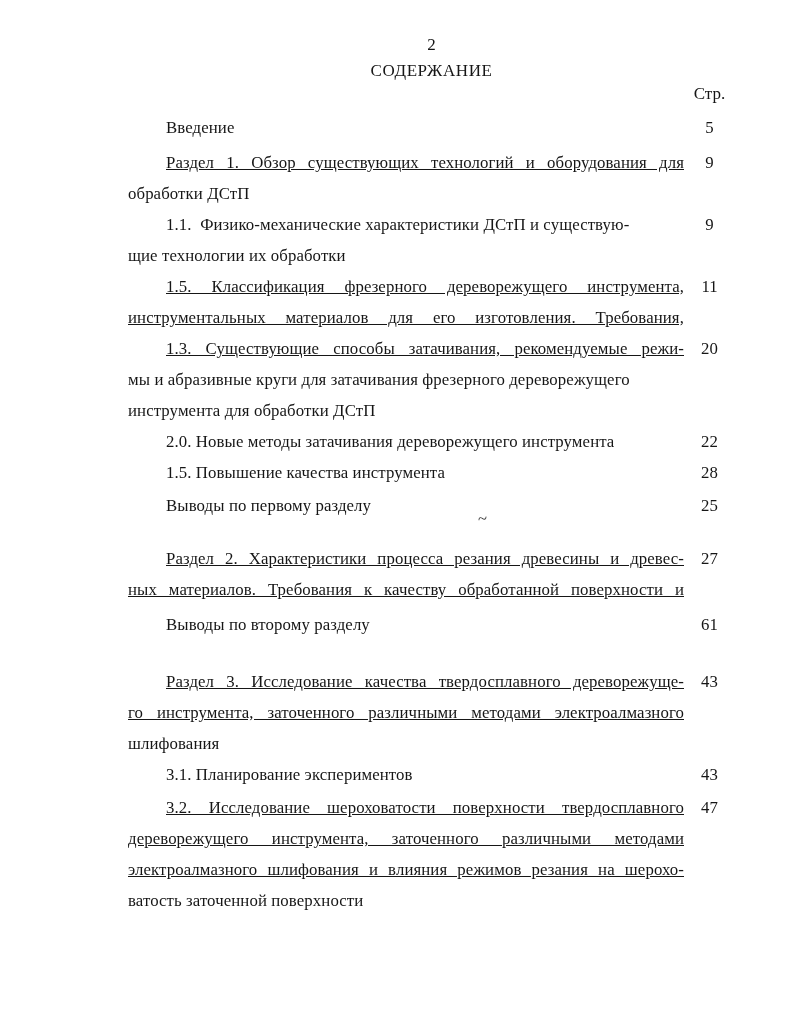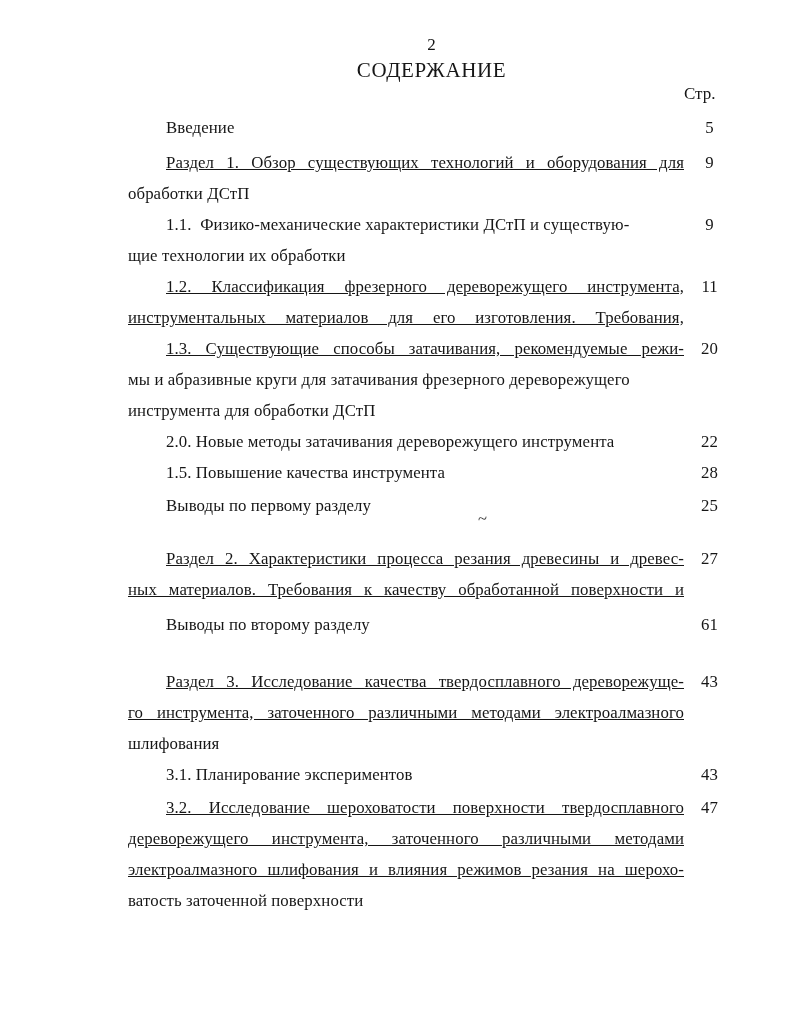--- a/index.html
+++ b/index.html
@@ -20,29 +20,29 @@
   }
   .page-num {
     padding-top: 36px;
     text-align: center;
     font-size: 17px;
     line-height: 17px;
   }
   .doc-title {
     margin-top: 9px;
     text-align: center;
-    font-size: 21px;
+    font-size: 17px;
     line-height: 17px;
     letter-spacing: 0.6px;
   }
   .str-label {
     margin-left: 556px;
     margin-top: 6px;
     width: 51px;
-    text-align: left;
+    text-align: center;
     font-size: 17px;
     line-height: 17px;
   }
   .toc-list { margin-top: 10px; }
   .entry { position: relative; }
   .entry-lines { width: 556px; }
   .line {
     font-size: 16.8px;
     line-height: 31px;
     letter-spacing: 0.1px;
@@ -102,21 +102,21 @@
         </div>
         <div class="entry gap-none">
           <div class="entry-lines">
             <div class="line first nw">1.1.&nbsp; Физико-механические характеристики ДСтП и существую-</div>
             <div class="line nw">щие технологии их обработки</div>
           </div>
           <div class="entry-page">9</div>
         </div>
         <div class="entry gap-none">
           <div class="entry-lines">
-            <div class="line first justify">1.2. Классификация фрезерного дереворежущего инструмента,</div>
+            <div class="line first justify">1.5. Классификация фрезерного дереворежущего инструмента,</div>
             <div class="line justify">инструментальных материалов для его изготовления. Требования,</div>
           </div>
           <div class="entry-page">11</div>
         </div>
         <div class="entry gap-none">
           <div class="entry-lines">
             <div class="line first justify">1.3. Существующие способы затачивания, рекомендуемые режи-</div>
             <div class="line nw">мы и абразивные круги для затачивания фрезерного дереворежущего</div>
             <div class="line nw">инструмента для обработки ДСтП</div>
           </div>

